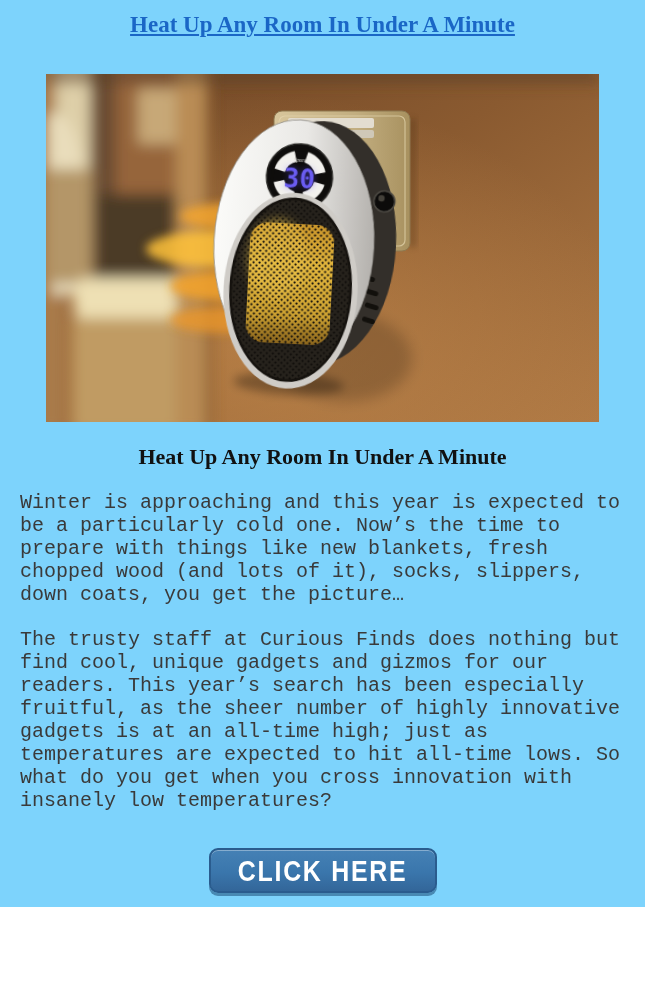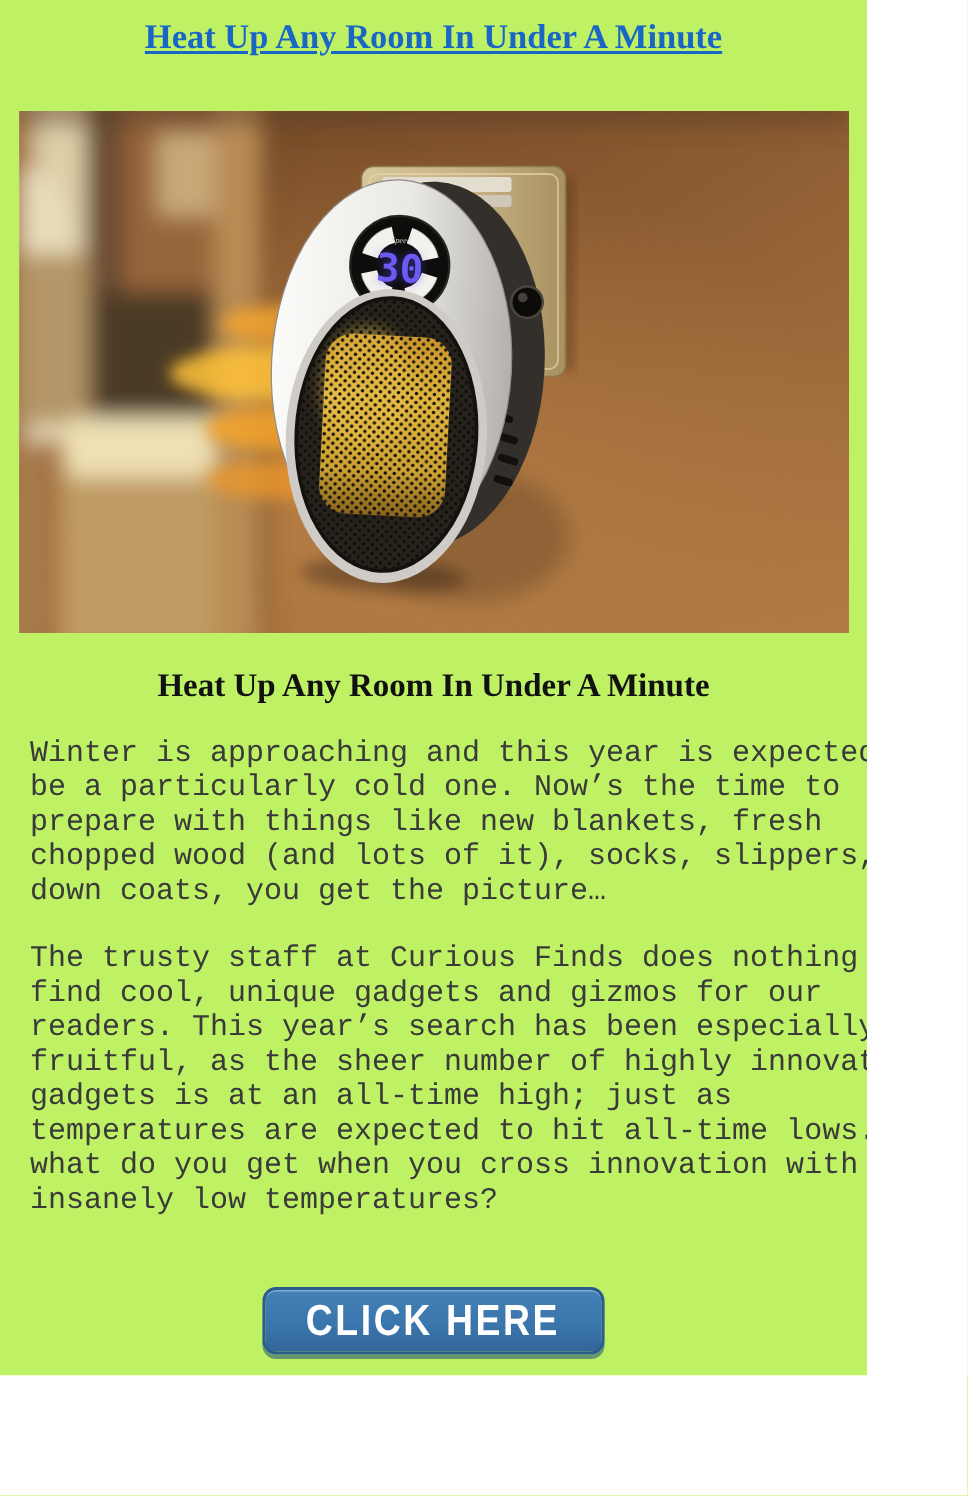--- a/index.html
+++ b/index.html
@@ -1,17 +1,17 @@
 <!DOCTYPE html>
 <html><head>
 <meta charset="utf-8">
 <style>
   html,body{margin:0;padding:0;background:#ffffff;}
   body{width:645px;font-family:"Liberation Sans",sans-serif;}
-  .page{width:578px;overflow:hidden;background:#bef264;}
+  .page{width:645px;overflow:hidden;background:#7dd3fc;}
 
   
   .top-link-wrap{margin-top:12px;text-align:center;}
   .top-link{
     font-family:"Liberation Serif",serif;
     font-weight:bold;font-size:23px;line-height:26px;
     color:#1a66c6;text-decoration:underline;cursor:pointer;
   }
 
   
@@ -27,21 +27,21 @@
 
   
   .body-copy{margin:22px 20px 0 20px;}
   .para{
     font-family:"Liberation Mono","DejaVu Sans Mono",monospace;
     font-size:20px;line-height:23px;color:#3a3a3a;
     white-space:pre;margin:12px 0 22px 0;
   }
 
   
-  .cta-wrap{margin-top:46px;text-align:center;padding-bottom:14px;}
+  .cta-wrap{margin-top:36px;text-align:center;padding-bottom:14px;}
   .cta-button{
     display:inline-block;width:228px;height:45px;line-height:43px;
     background:linear-gradient(#4581b5,#3a76ac 55%,#336699);
     border:2px solid #2a5c8e;border-radius:9px;
     box-shadow:0 3px 0 rgba(30,76,119,0.55), inset 0 1px 0 rgba(255,255,255,0.35);
     box-sizing:border-box;cursor:pointer;text-align:center;
   }
   .cta-label{
     display:inline-block;color:#ffffff;font-weight:bold;font-size:29px;
     letter-spacing:2px;transform:scaleX(0.86);transform-origin:center;

